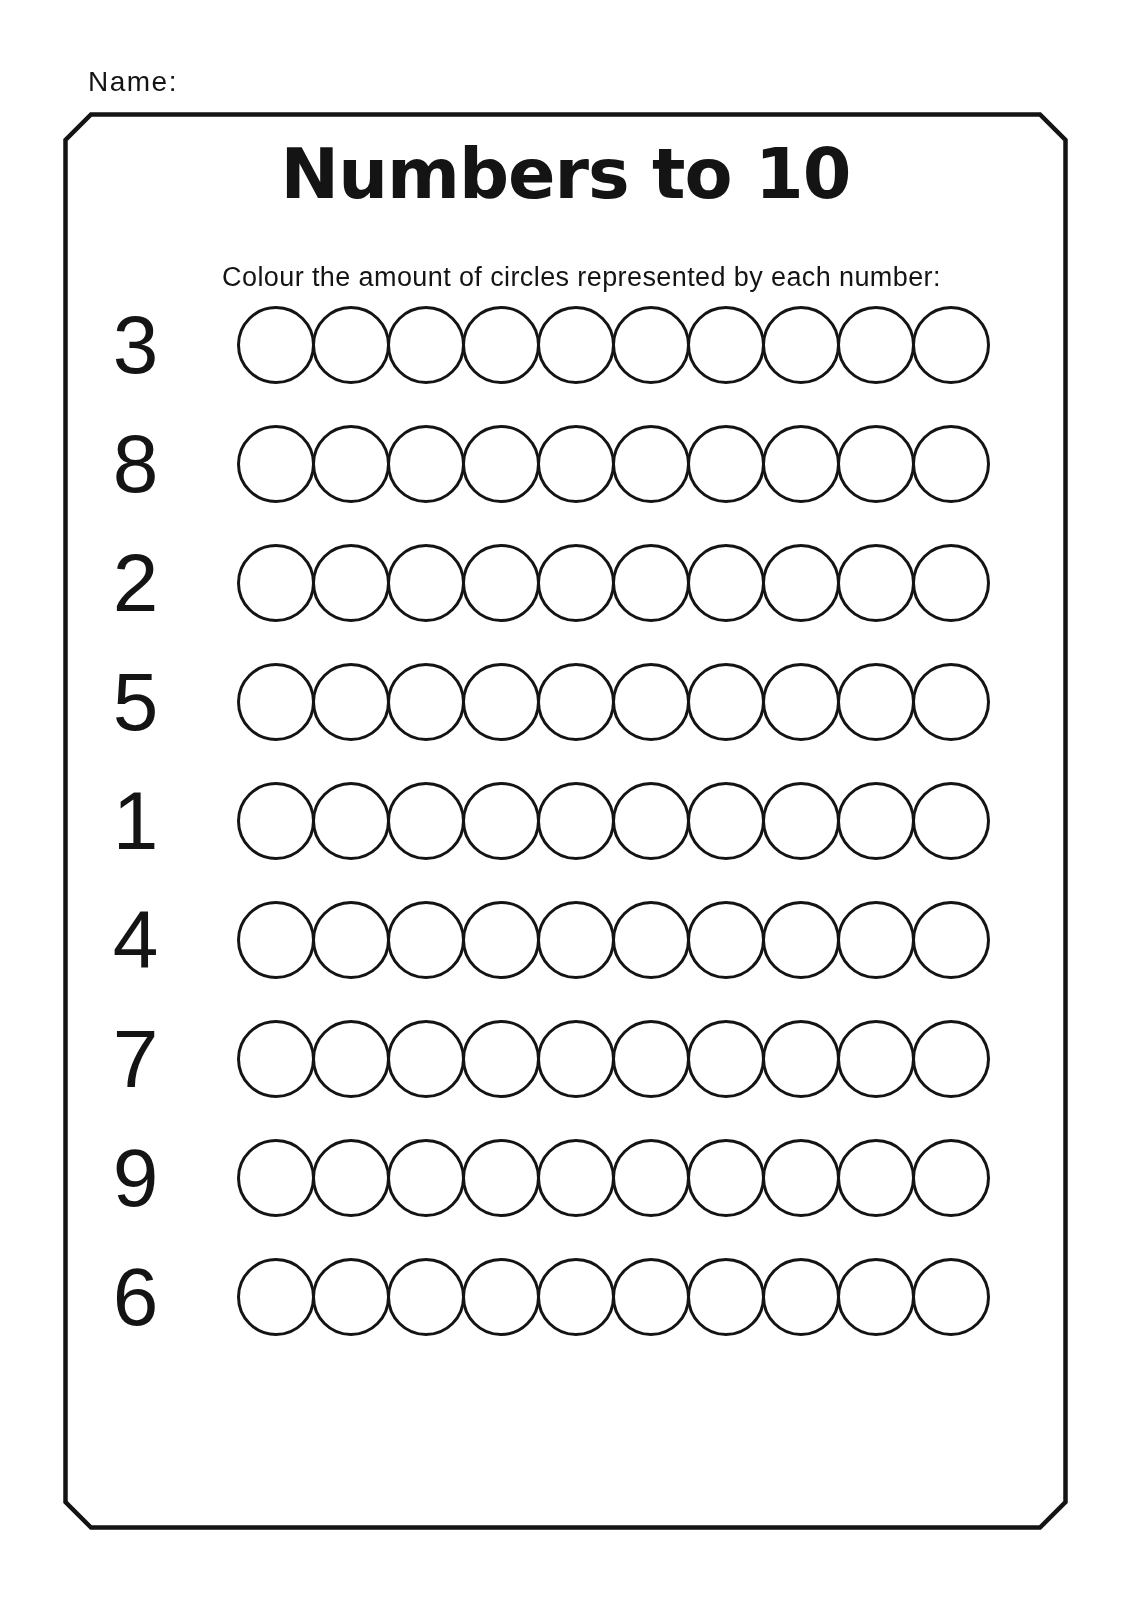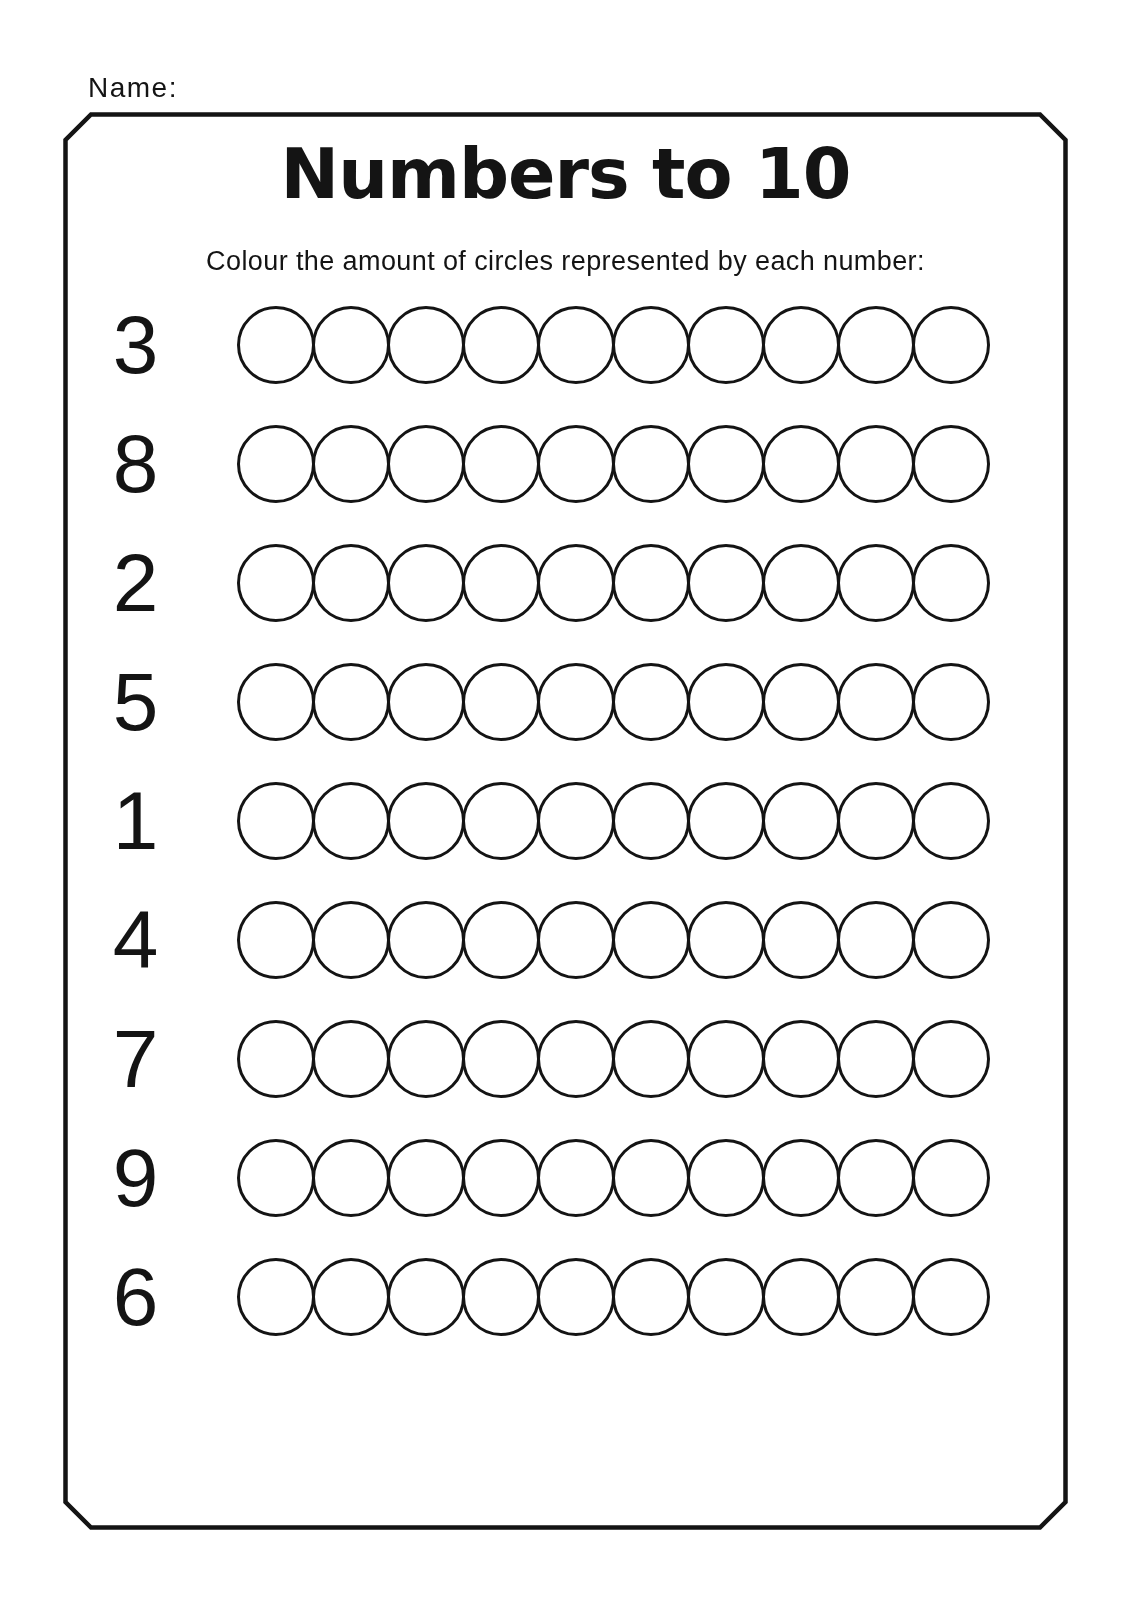--- a/index.html
+++ b/index.html
@@ -11,21 +11,21 @@
   body{
     width:1131px;height:1600px;
     background:var(--paper);
     position:relative;
     font-family:"Liberation Sans", sans-serif;
     color:var(--ink);
     overflow:hidden;
   }
   .name-label{
     position:absolute;
-    left:88px;top:72px;
+    left:88px;top:66px;
     font-size:28px;
     letter-spacing:1.5px;
     color:var(--ink);
   }
   .frame{
     position:absolute;
     left:63px;top:112px;
     width:1005px;height:1418px;padding-left:28px;
   }
   .frame-border{
@@ -41,21 +41,21 @@
     font-family:"DejaVu Sans", sans-serif;
     font-weight:800;
     font-size:70px;
     line-height:1.1;
     letter-spacing:-1px;
     color:var(--ink);
   }
   .instruction{
     position:absolute;
     top:136px;left:0;width:100%;
-    margin:0;
+    margin:16px;
     text-align:center;
     font-size:27px;
     letter-spacing:0.4px;
     line-height:1;
     color:var(--ink);
   }
   .rows{
     position:absolute;
     top:194px;left:0;width:100%;
     display:flex;

